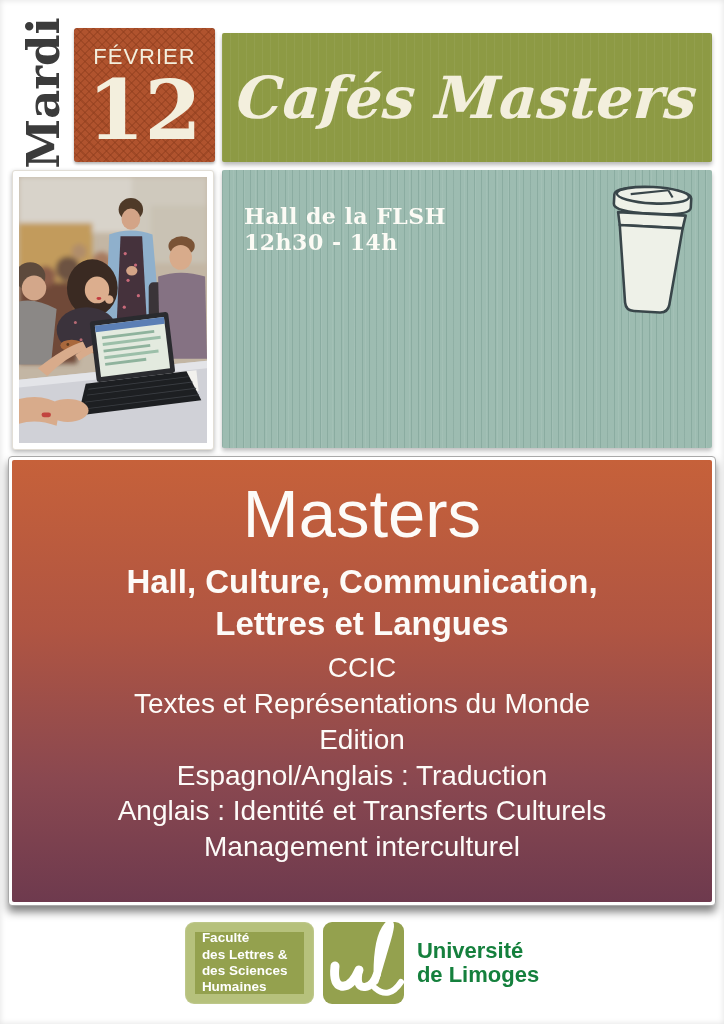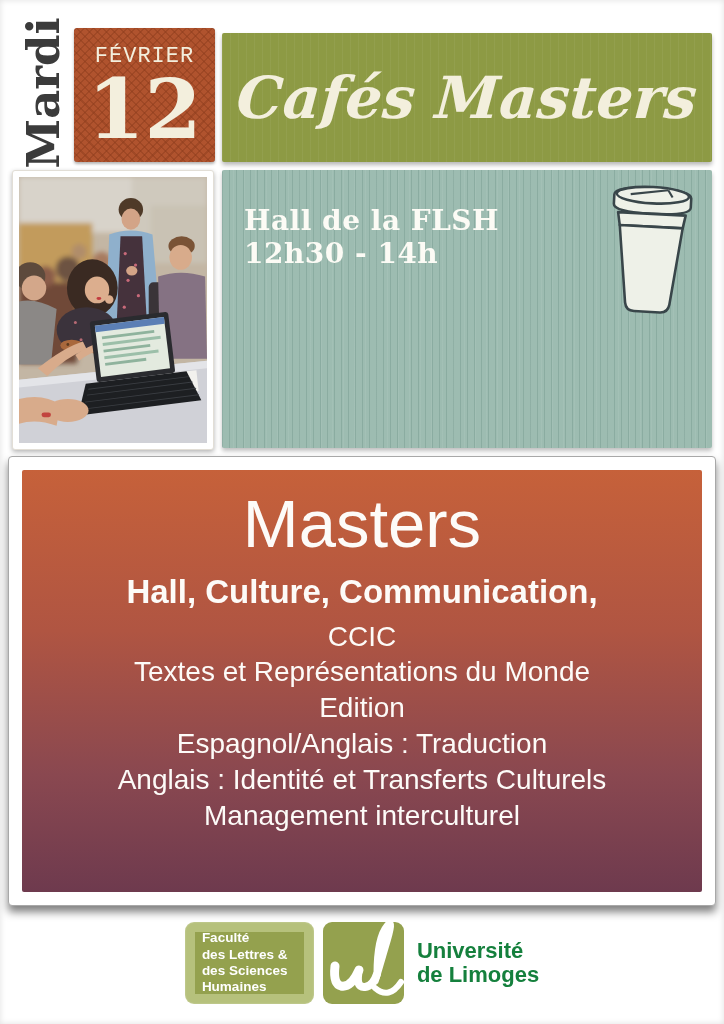--- a/index.html
+++ b/index.html
@@ -37,21 +37,21 @@
     background-image:
       repeating-linear-gradient(45deg, rgba(140,60,28,0.45) 0 1.5px, transparent 1.5px 6px),
       repeating-linear-gradient(-45deg, rgba(140,60,28,0.45) 0 1.5px, transparent 1.5px 6px);
     border-radius: 3px;
     box-shadow: 0 2px 3px rgba(0,0,0,0.3);
     display: flex; flex-direction: column; align-items: center;
     color: #f3efdd;
     text-align: center;
   }
   .date-month {
-    font-family: Liberation Mono, monospace;
+    font-family: Liberation Sans, sans-serif;
     font-size: 22px;
     letter-spacing: 1px;
     margin-top: 16px;
   }
   .date-day {
     font-family: "DejaVu Serif", serif;
     font-weight: bold;
     font-size: 82px;
     line-height: 0.95;
     margin-top: 2px;
@@ -99,21 +99,21 @@
     background-image:
       repeating-linear-gradient(90deg, rgba(74,116,104,0.22) 0 1px, transparent 1px 7px),
       repeating-linear-gradient(90deg, rgba(255,255,255,0.06) 0 1px, transparent 1px 11px);
     border-radius: 2px;
     box-shadow: 0 3px 4px rgba(0,0,0,0.25);
     padding: 34px 24px 0 22px;
   }
   .info-heading {
     font-family: "DejaVu Serif", serif;
     font-weight: bold;
-    font-size: 28px;
+    font-size: 22px;
     line-height: 1.18;
     color: #fcfbf5;
     letter-spacing: 0.5px;
   }
   .info-desc {
     margin-top: 22px;
     font-family: "DejaVu Sans", sans-serif;
     font-size: 22.5px;
     line-height: 1.48;
     color: #2f3b3e;
@@ -127,21 +127,21 @@
 
   
   .masters-frame {
     position: absolute;
     left: 8px; top: 456px;
     width: 708px; height: 450px;
     background: #ffffff;
     border: 1px solid #a8a8a8;
     border-radius: 4px;
     box-shadow: 0 6px 8px rgba(0,0,0,0.5);
-    padding: 13px;
+    padding: 3px;
   }
   .masters-gradient {
     width: 100%; height: 100%;
     background: linear-gradient(180deg, #c6613a 0%, #b05542 38%, #8a4850 72%, #6e3a4e 100%);
     border-radius: 2px;
     text-align: center;
     color: #fdfbf8;
     overflow: hidden;
   }
   .masters-title {
@@ -336,20 +336,21 @@
       <path d="M26 13 L58 8" stroke="#39464a" stroke-width="1.8" fill="none"></path>
       <path d="M58 8 L62 14" stroke="#39464a" stroke-width="1.8" fill="none"></path>
     </svg>
   </div>
 
   <div class="masters-frame">
     <div class="masters-gradient">
       <div class="masters-title">Masters</div>
       <div class="masters-subtitle">
         <div>Hall, Culture, Communication,</div>
+        <div>Lettres et Langues</div>
       </div>
       <div class="masters-programs">
         <div>CCIC</div>
         <div>Textes et Représentations du Monde</div>
         <div>Edition</div>
         <div>Espagnol/Anglais : Traduction</div>
         <div>Anglais : Identité et Transferts Culturels</div>
         <div>Management interculturel</div>
       </div>
     </div>

